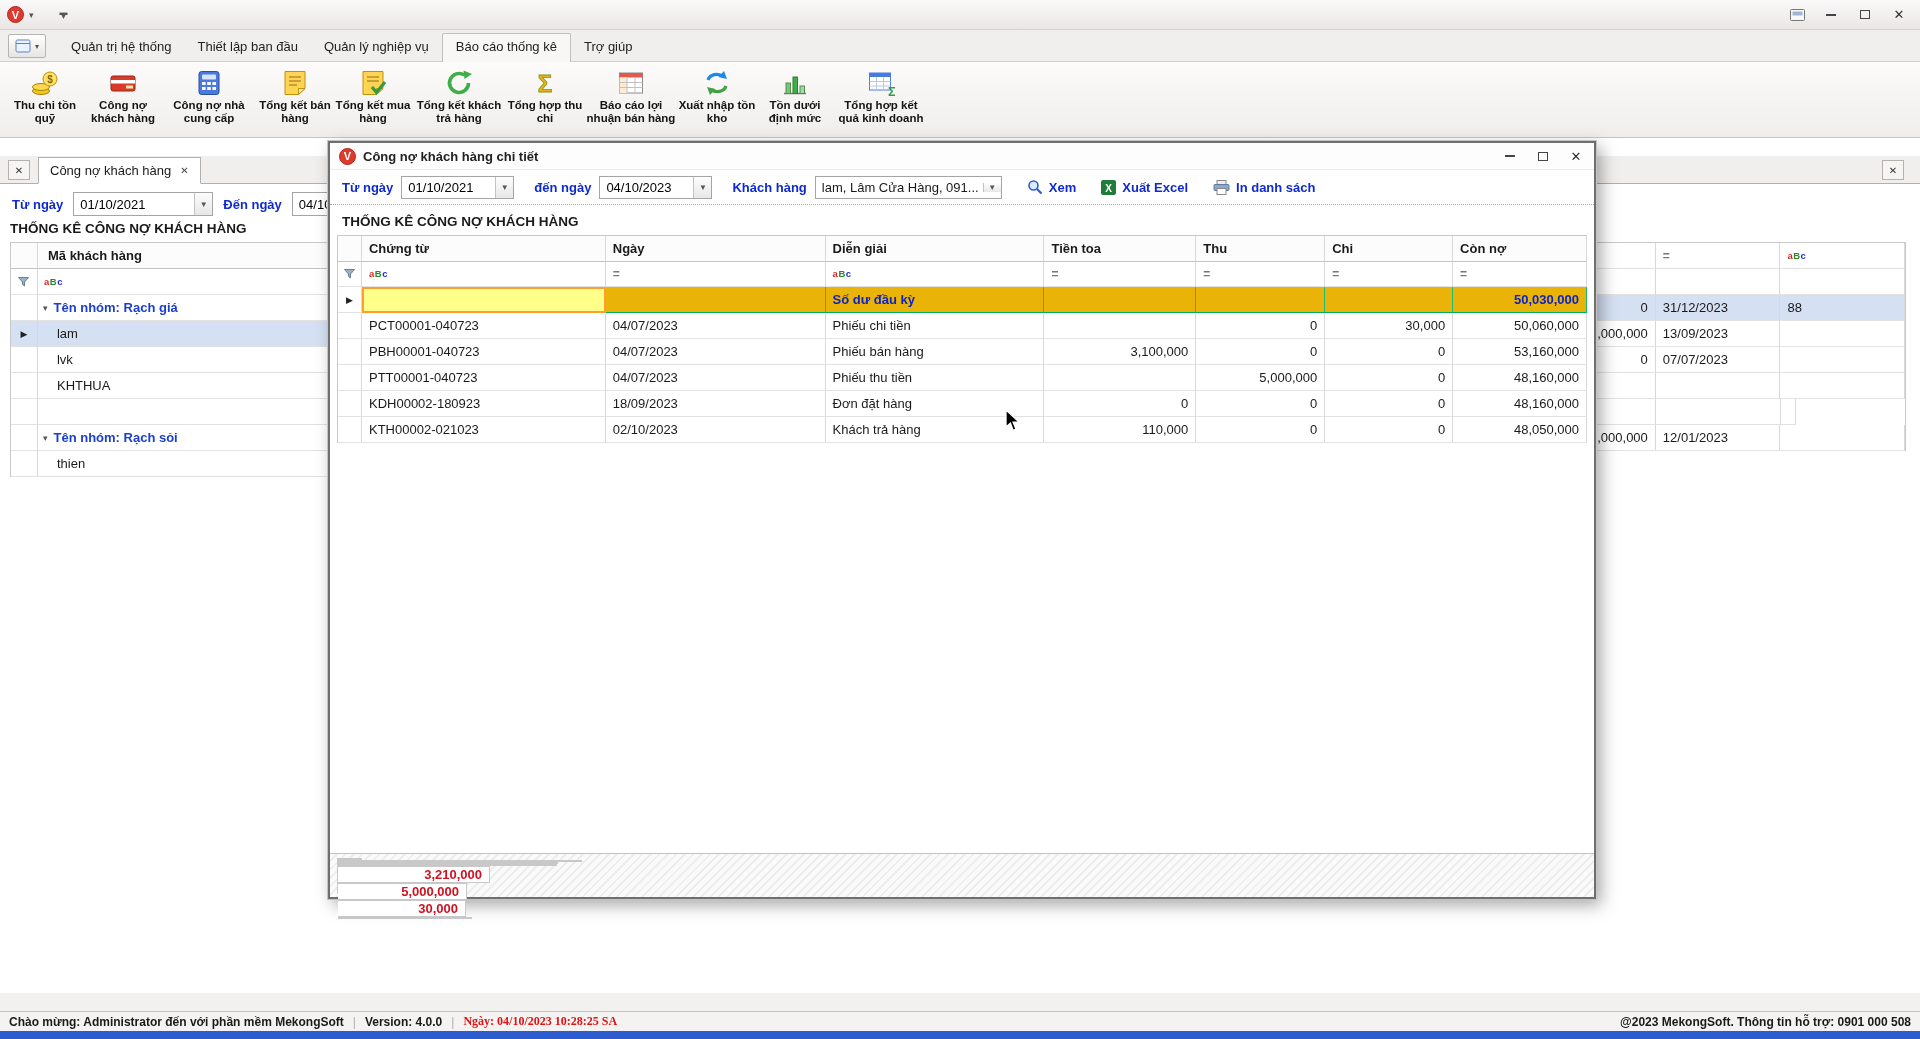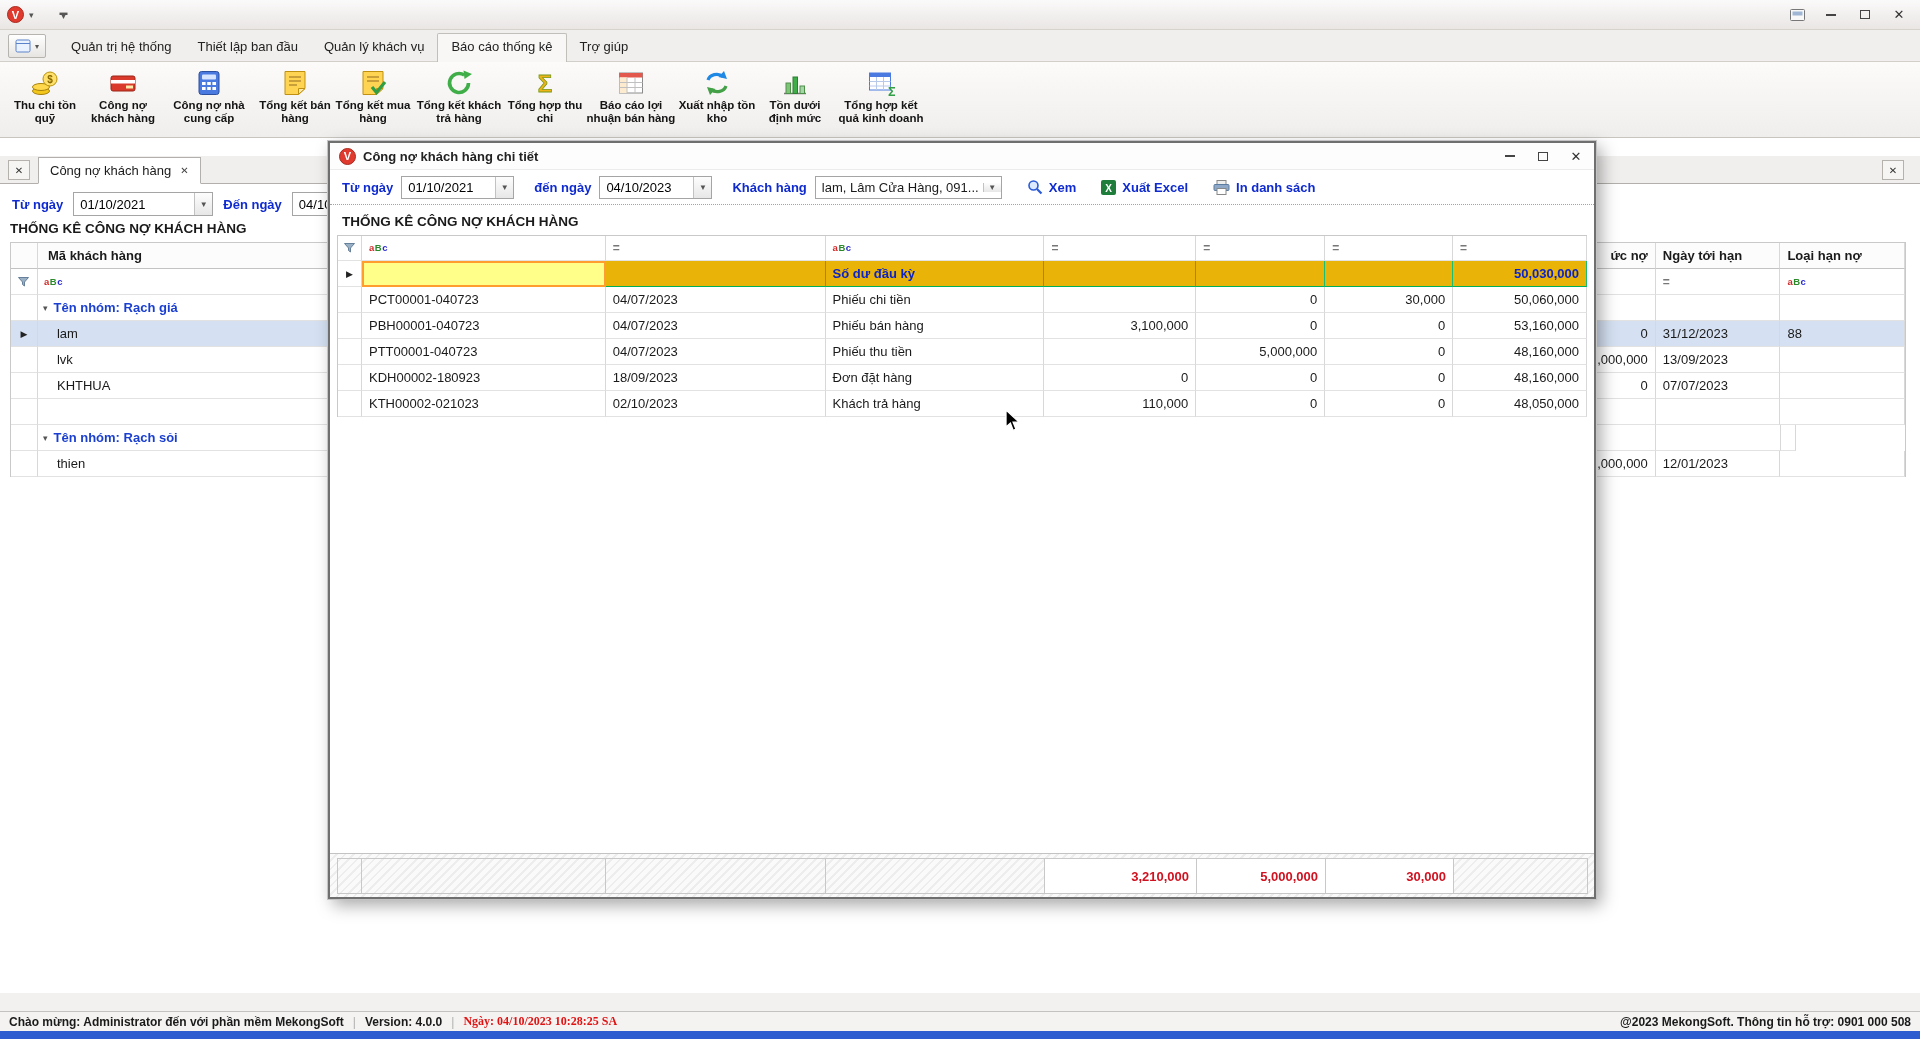--- a/index.html
+++ b/index.html
@@ -121,21 +121,21 @@
   .c1 { width:244px; } .c2 { width:220px; } .c3 { width:219px; }
   .c4 { width:152px; } .c5 { width:129px; } .c6 { width:128px; } .c7 { width:134px; }
   .frow .gcell { height:25px; }
   .frow { height:25px; }
   .openrow .gcell { background:#eab308; border-bottom-color:#00b058; border-right-color:#19bd73; }
   .openrow .gcell.c0 { background:#fff; border-right-color:#d8d8d8; border-bottom-color:#e2e2e2; }
   .opencell-focus { background:#ffff8a !important; border:2px solid #ff9d2e !important; }
   .opentxt { color:#0a24c8; font-weight:bold; }
   .m-footer { position:absolute; left:0; right:0; bottom:0; height:44px; border-top:1px solid #c3c3c3;
     background:repeating-linear-gradient(135deg,#fafafa 0 4px,#ededed 4px 6px); }
-  .f-row { position:absolute; left:7px; top:4px; display:flex; height:36px; border-left:1px solid #c8c8c8; }
+  .f-row { position:absolute; left:7px; top:4px; display:flex; height:36px; border-left:1px solid #c8c8c8;flex-direction:column; }
   .f-cell { border-right:1px solid #c8c8c8; border-top:1px solid #c8c8c8; border-bottom:1px solid #c8c8c8;
     display:flex; align-items:center; padding:0 7px; }
   .f-val { background:#fff; color:#d01220; font-weight:bold; justify-content:flex-end; }
   .cursor { position:absolute; z-index:100; pointer-events:none; }
 </style>
 </head>
 <body>
 
 <div>
 
@@ -166,21 +166,21 @@
   <div class="menubar">
     <div class="launcher">
       <svg width="16" height="14">
           <rect x="1" y="1" width="14" height="12" rx="1.5" fill="#eaf1ff" stroke="#5b83c9"></rect>
           <line x1="1" y1="4.5" x2="15" y2="4.5" stroke="#5b83c9"></line>
         </svg>
       <span class="crt">▾</span>
     </div>
     <div class="mtab"><span>Quản trị hệ thống</span></div>
     <div class="mtab"><span>Thiết lập ban đầu</span></div>
-    <div class="mtab"><span>Quản lý khách vụ</span></div>
+    <div class="mtab"><span>Quản lý nghiệp vụ</span></div>
     <div class="mtab active"><span>Báo cáo thống kê</span></div>
     <div class="mtab"><span>Trợ giúp</span></div>
   </div>
 
   <div class="toolbar">
     <div class="titem">
       <span class="ticon">
           <svg width="28" height="28" viewBox="0 0 28 28">
             <ellipse cx="10" cy="22" rx="8.5" ry="3.5" fill="#f3c61b" stroke="#a8820a"></ellipse>
             <ellipse cx="10" cy="18" rx="8.5" ry="3.5" fill="#ffd84d" stroke="#a8820a"></ellipse>
@@ -392,25 +392,20 @@
           </div>
       </div>
       <div class="grow">
         <div class="gcell lc0"></div>
         <div class="gcell lc1 itemcell">thien</div>
       </div>
     </div>
 
     <div class="rtable">
       <div class="grow">
-        <div class="gcell gh rc1 num">ức nợ</div>
-        <div class="gcell gh rc2">Ngày tới hạn</div>
-        <div class="gcell gh rc3">Loại hạn nợ</div>
-      </div>
-      <div class="grow">
         <div class="gcell rc1"></div>
         <div class="gcell rc2">
             <span class="f-eq">=</span>
           </div>
         <div class="gcell rc3">
             <span class="f-abc">
               <i>a</i>
               <i>B</i>
               <i>c</i>
             </span>
@@ -507,20 +502,30 @@
             <rect x="1" y="4.5" width="15" height="6" rx="1" fill="#8fa8c8" stroke="#5b7ba0"></rect>
             <rect x="4" y="8.5" width="9" height="6" fill="#fff" stroke="#888"></rect>
           </svg>
         <span>In danh sách</span>
       </span>
     </div>
 
     <div class="m-heading">THỐNG KÊ CÔNG NỢ KHÁCH HÀNG</div>
 
     <div class="m-table">
+      <div class="grow">
+        <div class="gcell gh c0"></div>
+        <div class="gcell gh c1">Chứng từ</div>
+        <div class="gcell gh c2">Ngày</div>
+        <div class="gcell gh c3">Diễn giải</div>
+        <div class="gcell gh c4">Tiền toa</div>
+        <div class="gcell gh c5">Thu</div>
+        <div class="gcell gh c6">Chi</div>
+        <div class="gcell gh c7">Còn nợ</div>
+      </div>
       <div class="grow frow">
         <div class="gcell c0">
           <svg width="11" height="10">
               <path d="M0.5,0.5 h10 l-4,4.5 v4 l-2,-1.5 v-2.5 z" fill="#9ab0c4" stroke="#66809a"></path>
             </svg>
         </div>
         <div class="gcell c1">
             <span class="f-abc">
               <i>a</i>
               <i>B</i>

